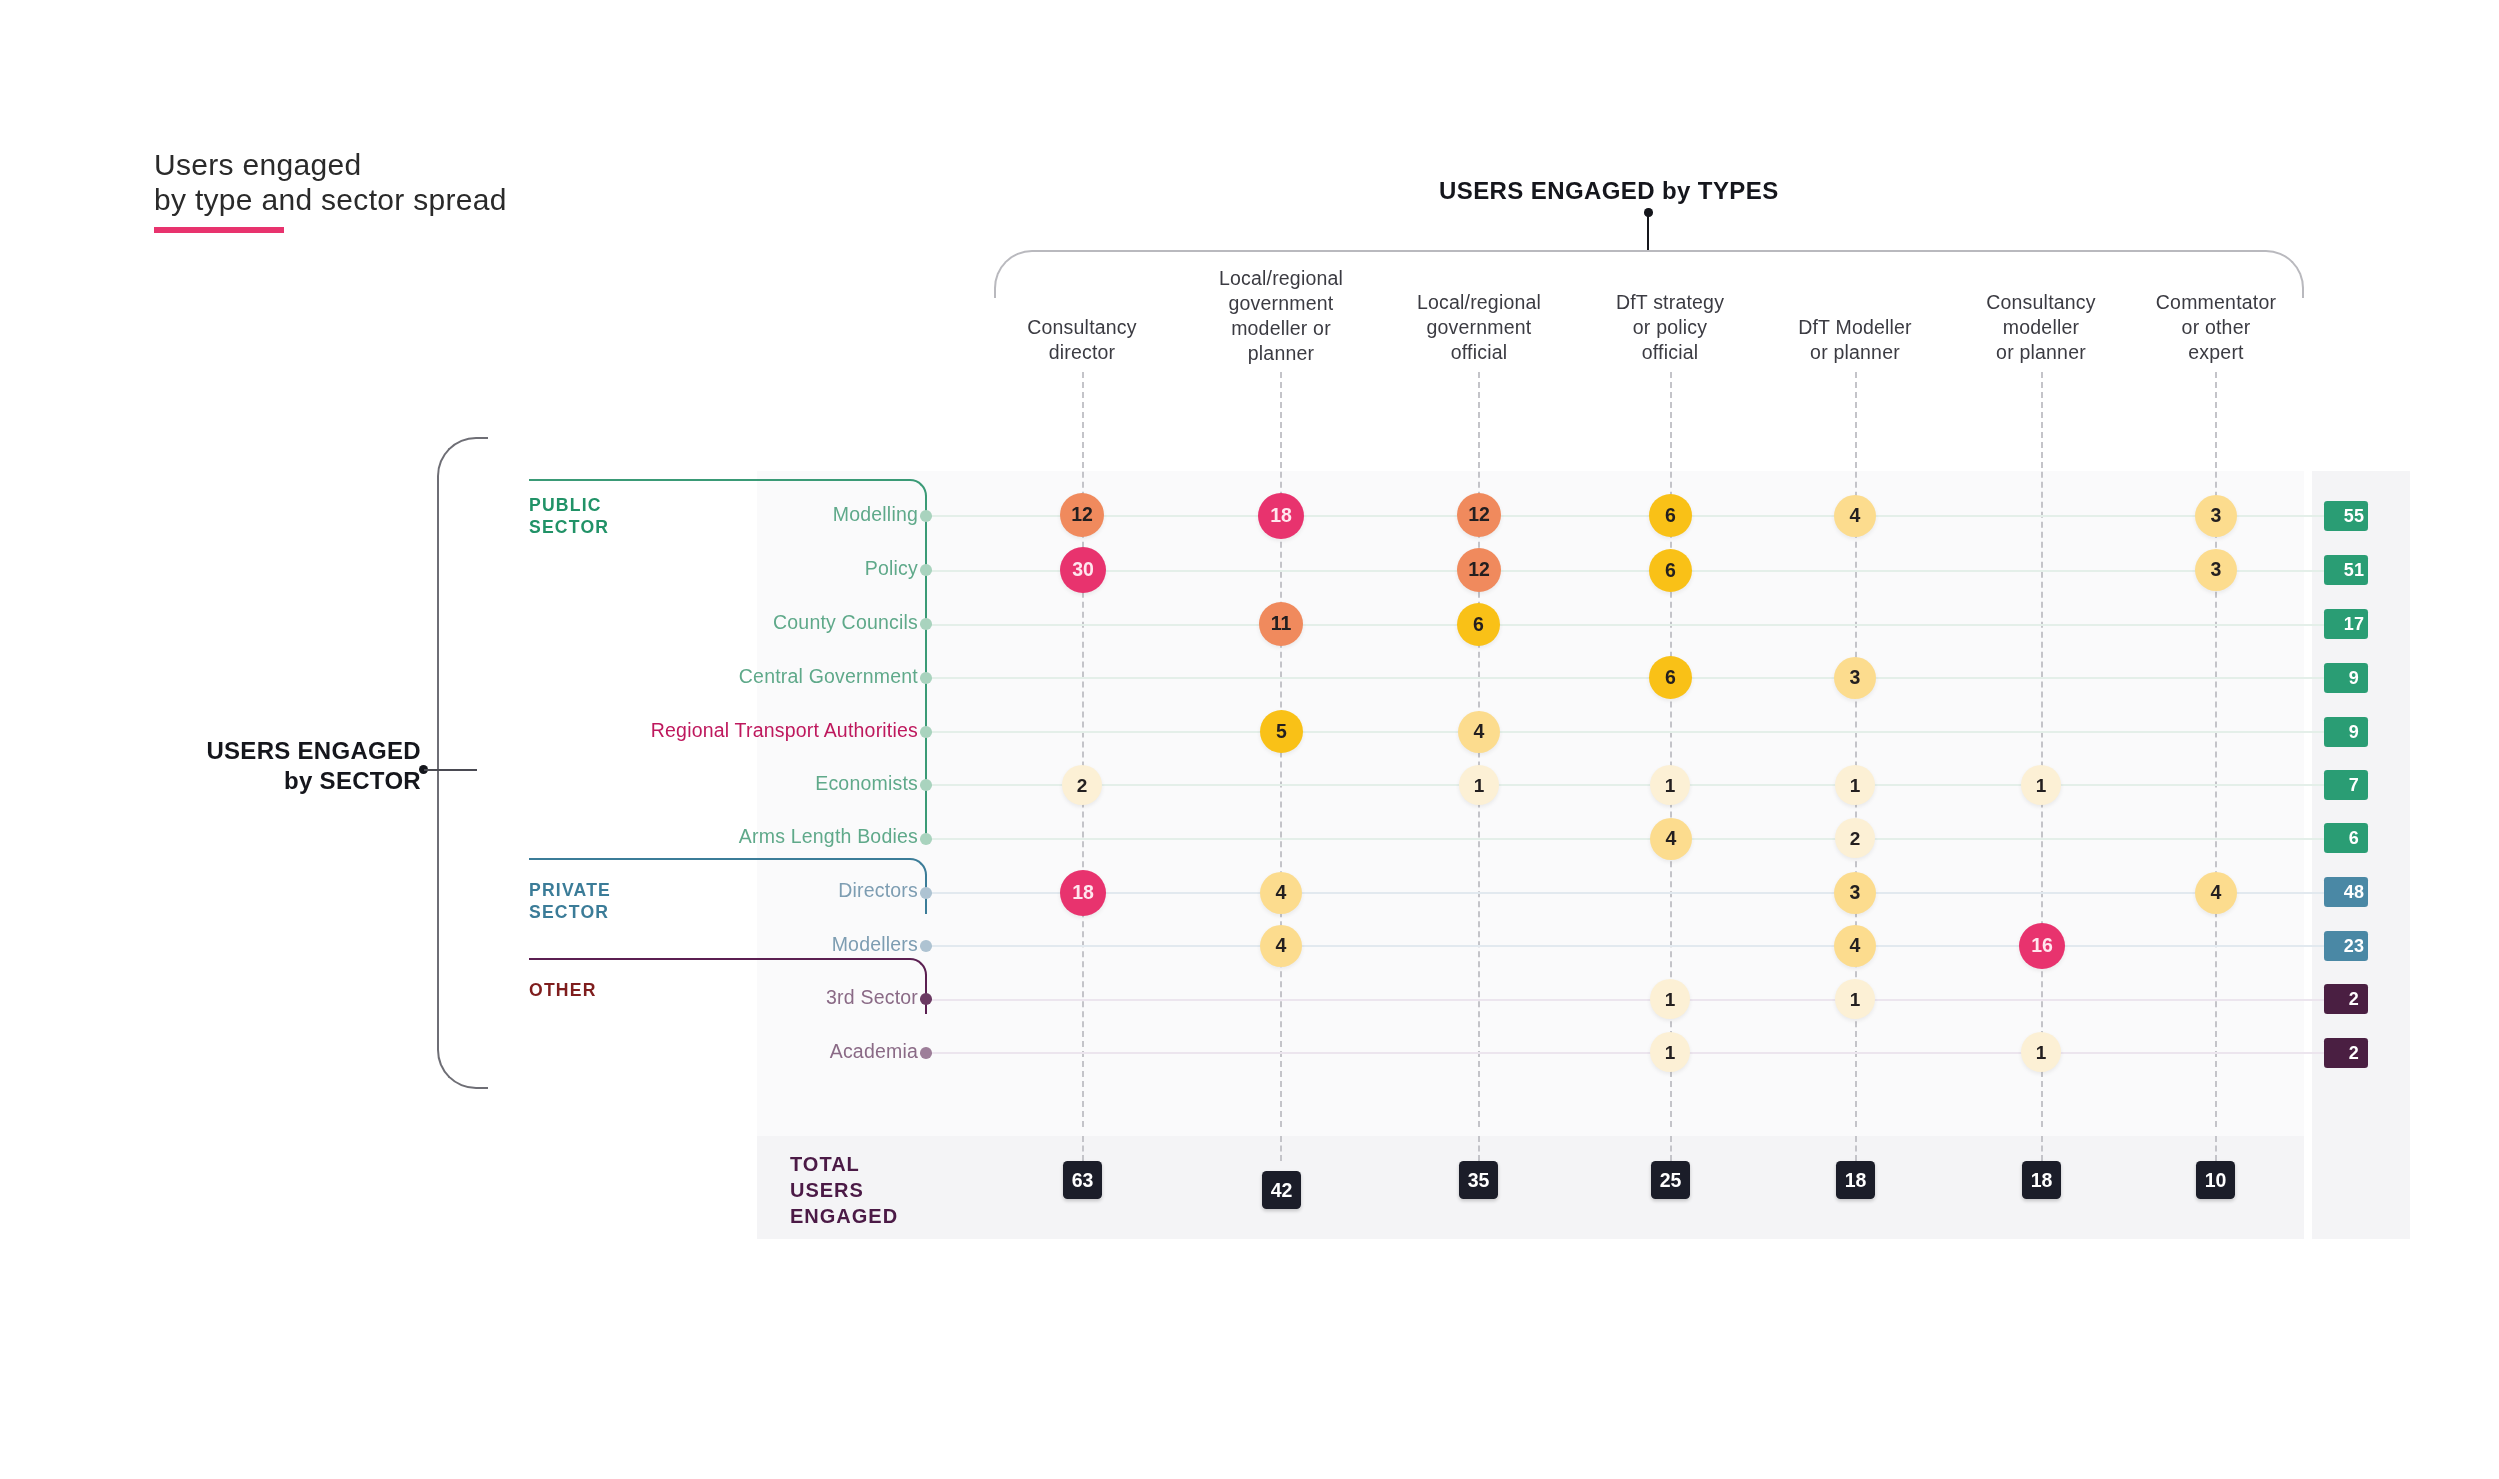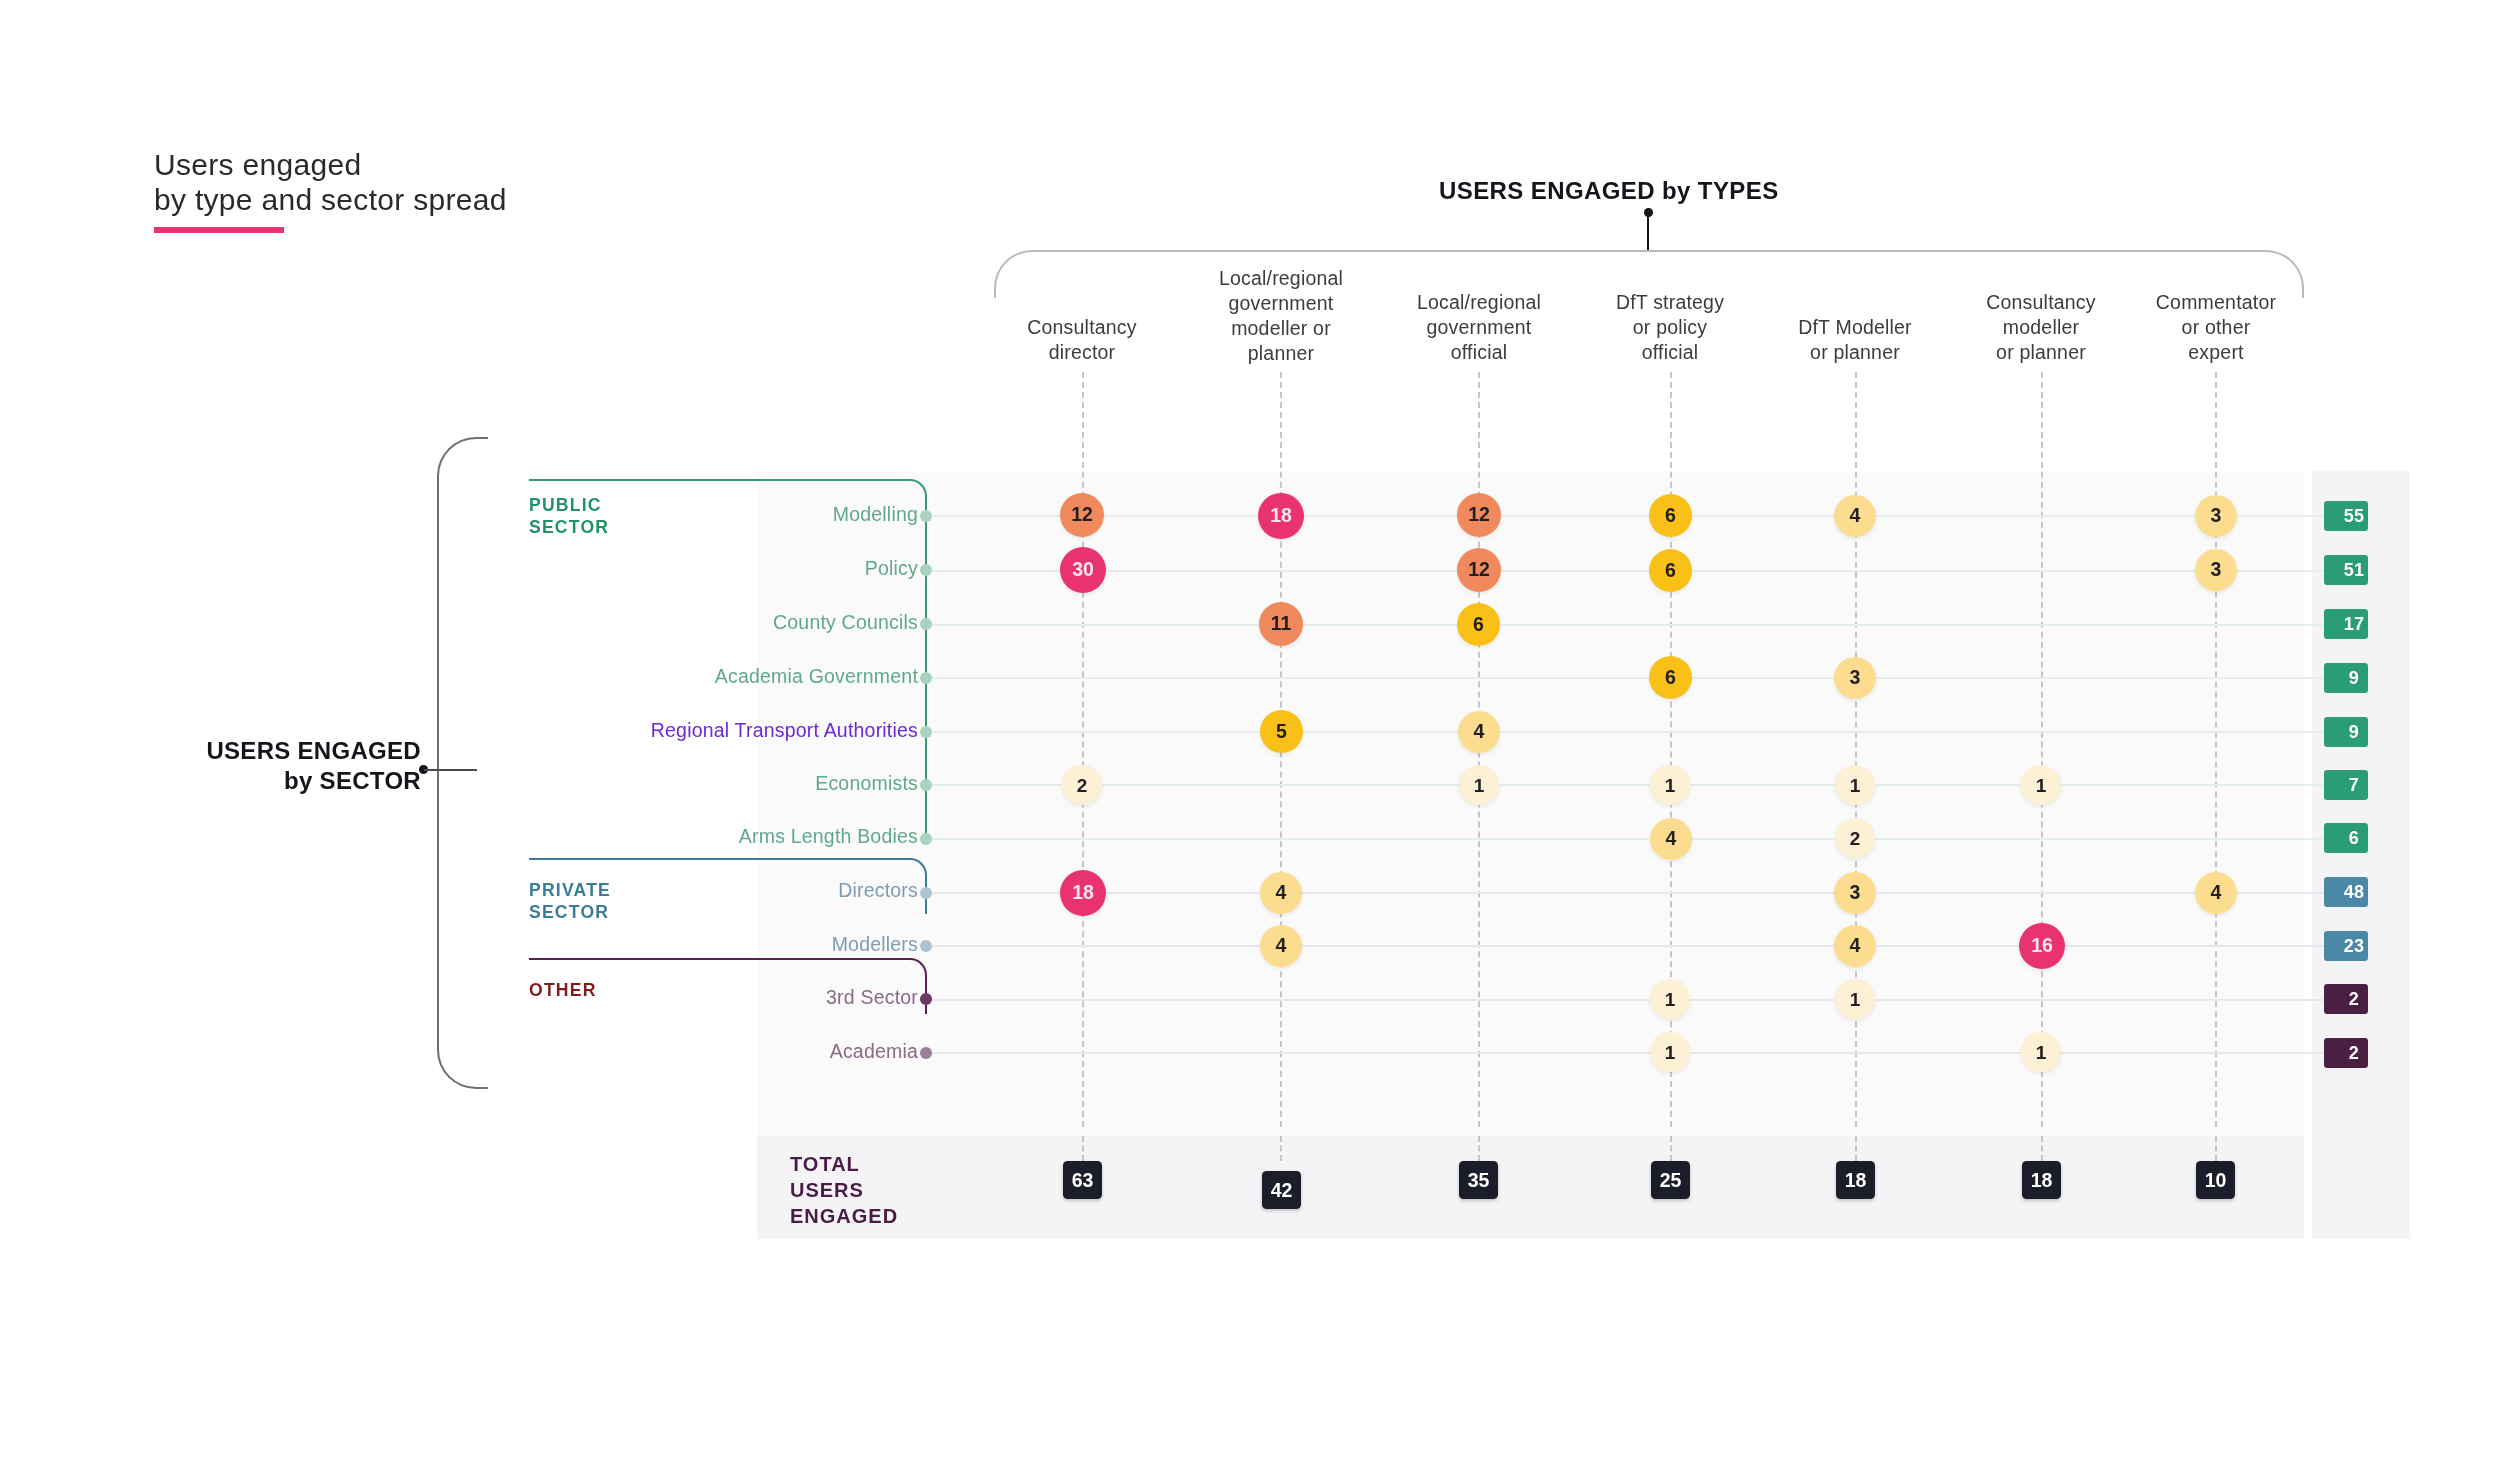--- a/index.html
+++ b/index.html
@@ -263,25 +263,25 @@
       <div class="row-node" style="left: 920px; top: 564px; background: rgb(169, 211, 190);"></div>
       <div class="row-label-wrap" style="top: 557px;">
         <div class="row-label" style="position: static; color: rgb(95, 169, 138);">Policy</div>
       </div>
       <div class="row-node" style="left: 920px; top: 618px; background: rgb(169, 211, 190);"></div>
       <div class="row-label-wrap" style="top: 611px;">
         <div class="row-label" style="position: static; color: rgb(95, 169, 138);">County Councils</div>
       </div>
       <div class="row-node" style="left: 920px; top: 672px; background: rgb(169, 211, 190);"></div>
       <div class="row-label-wrap" style="top: 665px;">
-        <div class="row-label" style="position: static; color: rgb(95, 169, 138);">Academia Government</div>
+        <div class="row-label" style="position: static; color: rgb(95, 169, 138);">Central Government</div>
       </div>
       <div class="row-node" style="left: 920px; top: 726px; background: rgb(169, 211, 190);"></div>
       <div class="row-label-wrap" style="top: 719px;">
-        <div class="row-label" style="position: static; color: #6d28d9;">Regional Transport Authorities</div>
+        <div class="row-label" style="position: static; color: #be185d;">Regional Transport Authorities</div>
       </div>
       <div class="row-node" style="left: 920px; top: 779px; background: rgb(169, 211, 190);"></div>
       <div class="row-label-wrap" style="top: 772px;">
         <div class="row-label" style="position: static; color: rgb(95, 169, 138);">Economists</div>
       </div>
       <div class="row-node" style="left: 920px; top: 833px; background: rgb(169, 211, 190);"></div>
       <div class="row-label-wrap" style="top: 825px;">
         <div class="row-label" style="position: static; color: rgb(95, 169, 138);">Arms Length Bodies</div>
       </div>
       <div class="row-node" style="left: 920px; top: 887px; background: rgb(174, 195, 210);"></div>

